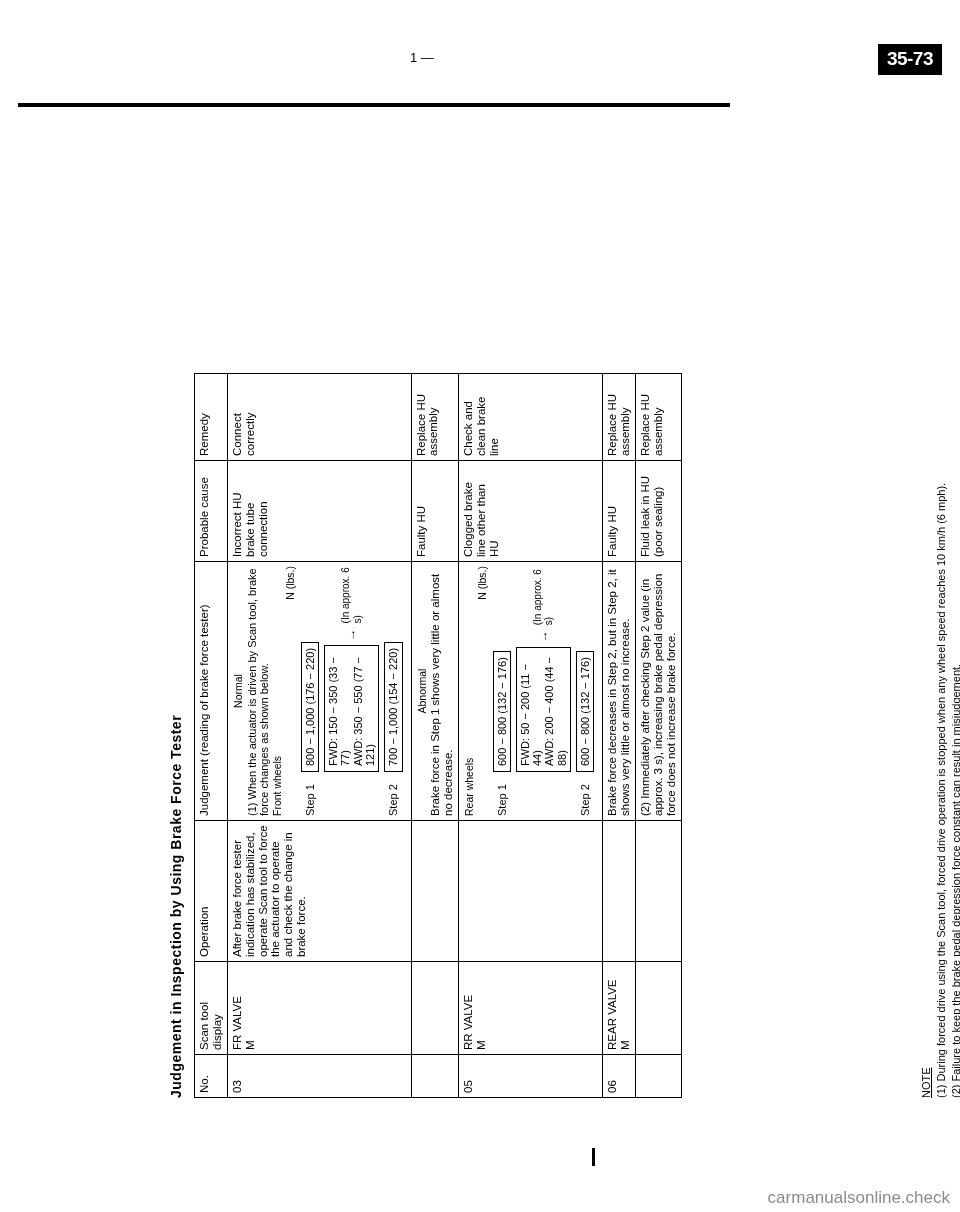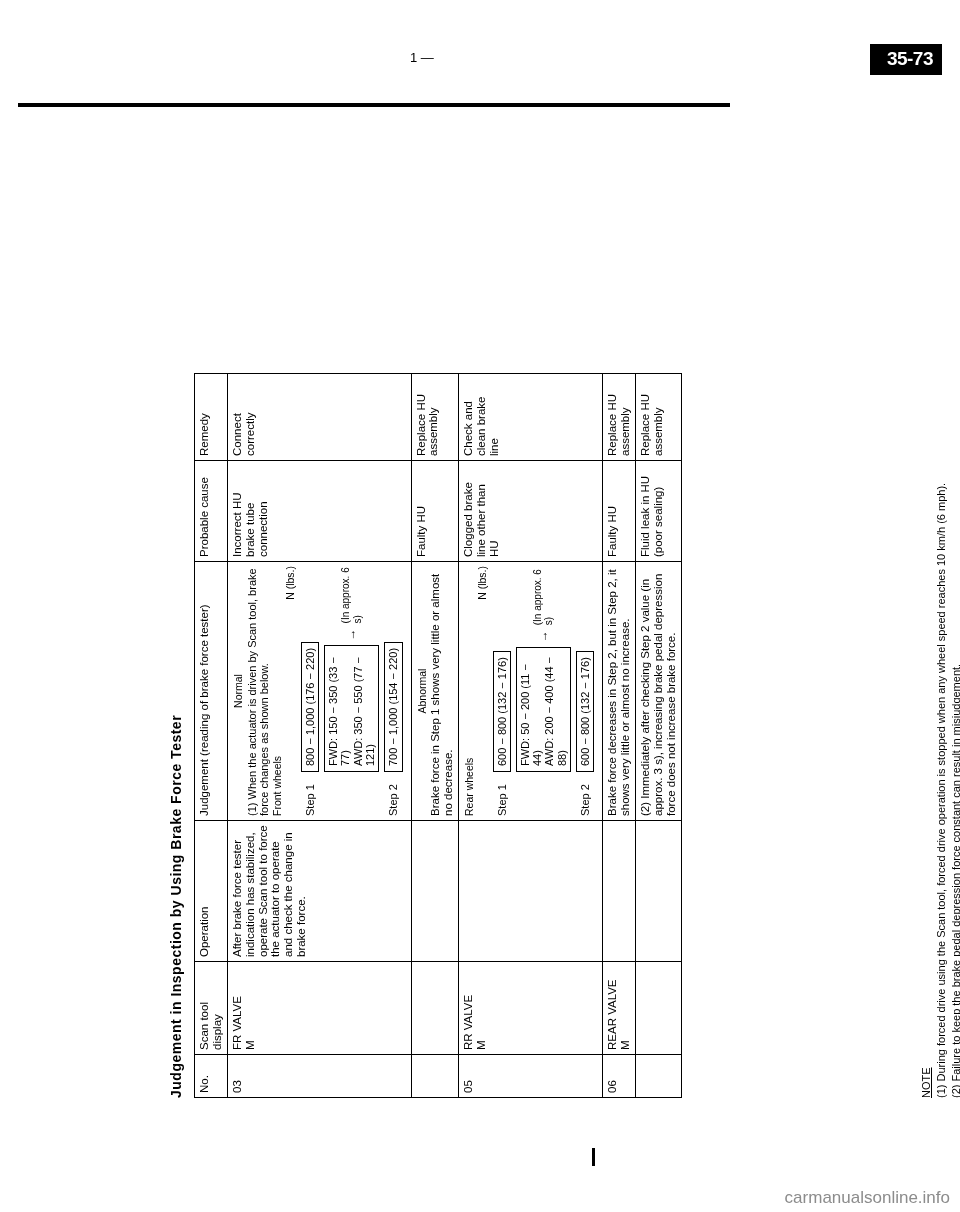--- a/index.html
+++ b/index.html
@@ -2,21 +2,21 @@
 <html><head>
 <meta charset="utf-8">
 <style>
   html,body{margin:0;padding:0;background:#fff;}
   body{width:960px;height:1212px;position:relative;font-family:"Liberation Sans",sans-serif;color:#000;overflow:hidden;}
 
   
   #page-number{
     position:absolute; right:18px; top:44px;
     background:#000; color:#fff; font-weight:bold; font-size:19px;
-    padding:4px 9px 5px 17px; letter-spacing:-0.5px;
+    padding:4px 9px 5px 9px; letter-spacing:-0.5px;
   }
   #header-rule{
     position:absolute; left:18px; top:103px; width:712px; height:4px; background:#000;
   }
   #header-tick{
     position:absolute; left:410px; top:50px; font-size:13px; color:#000;
   }
   #footer-mark{
     position:absolute; left:592px; top:1148px; width:3px; height:18px; background:#000;
   }
@@ -92,21 +92,21 @@
   .judge-head{ text-align:center; }
   .small{ font-size:10px; }
 </style>
 </head>
 <body>
 
 <div id="page-number">35-73</div>
 <div id="header-tick">1 —</div>
 <div id="header-rule"></div>
 <div id="footer-mark"></div>
-<div id="watermark">carmanualsonline.info</div>
+<div id="watermark">carmanualsonline.check</div>
 
 <div id="rot-wrap">
   <div id="rot-inner">
 
     <div class="ttl">Judgement in Inspection by Using Brake Force Tester</div>
 
     <table class="main">
       <thead>
         <tr>
           <th class="c-no ctr">No.</th>

